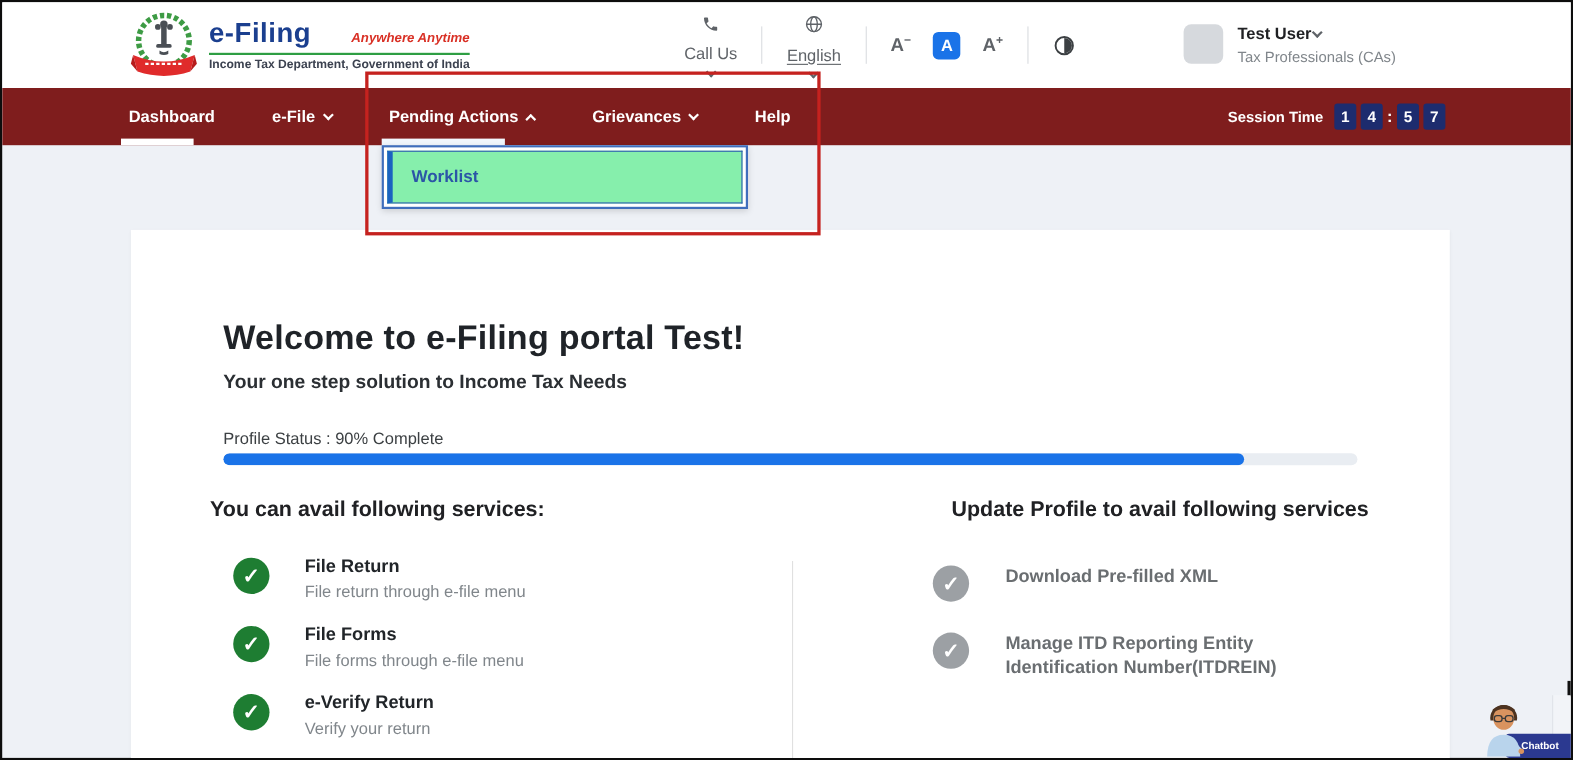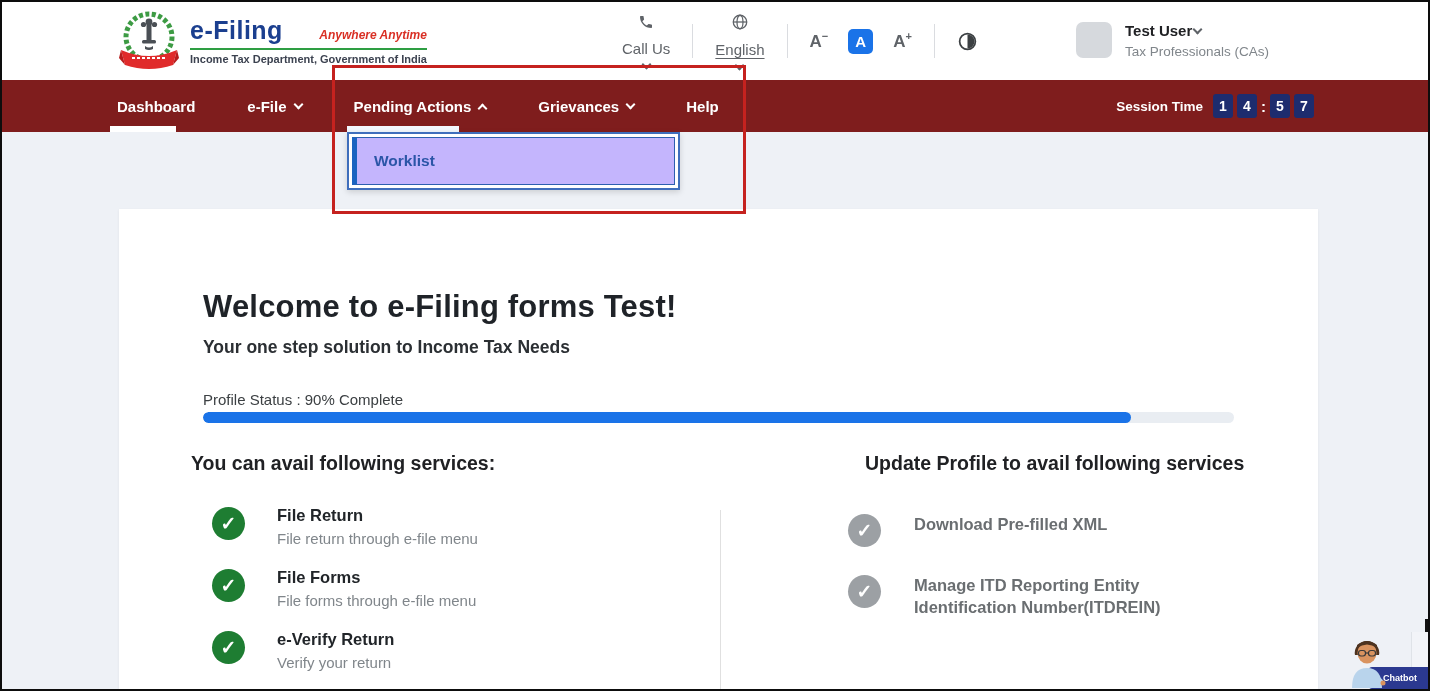--- a/index.html
+++ b/index.html
@@ -62,21 +62,21 @@
   .digit { width:20px; height:24px; background:#1d2c6e; border-radius:3px; color:#fff; font-weight:bold; font-size:14px; display:flex; align-items:center; justify-content:center; }
   .colon { font-weight:bold; font-size:15px; }
 
   
   .dropdown {
     position:absolute; left:345px; top:130px; width:333px; height:58px;
     background:#ffffff; border:2px solid #3f6ebc; padding:3px; z-index:4;
     box-shadow:0 2px 6px rgba(0,0,0,.15);
   }
   .dropdown-inner {
-    width:100%; height:100%; background:#c4b5fd; border:1px solid #2e5fb0;
+    width:100%; height:100%; background:#86efac; border:1px solid #2e5fb0;
     border-left:5px solid #1b63c0; display:flex; align-items:center; padding-left:17px;
   }
   .dropdown-item { color:#2b55a7; font-size:15.5px; font-weight:bold; cursor:pointer; }
 
   
   .red-box {
     position:absolute; left:330px; top:63px; width:414px; height:149px;
     border:3px solid #c5221f; z-index:6; pointer-events:none;
   }
 
@@ -239,21 +239,21 @@
 
 <div class="dropdown">
   <div class="dropdown-inner">
     <span class="dropdown-item">Worklist</span>
   </div>
 </div>
 
 <div class="red-box"></div>
 
 <div class="card">
-  <div class="welcome-title">Welcome to e-Filing forms Test!</div>
+  <div class="welcome-title">Welcome to e-Filing portal Test!</div>
   <div class="welcome-sub">Your one step solution to Income Tax Needs</div>
 
   <div class="profile-status">Profile Status : 90% Complete</div>
   <div class="progress-track">
     <div class="progress-fill" style="width: 90%;"></div>
   </div>
 
   <div class="section-heading left-heading">You can avail following services:</div>
   <div class="section-heading right-heading">Update Profile to avail following services</div>
 

